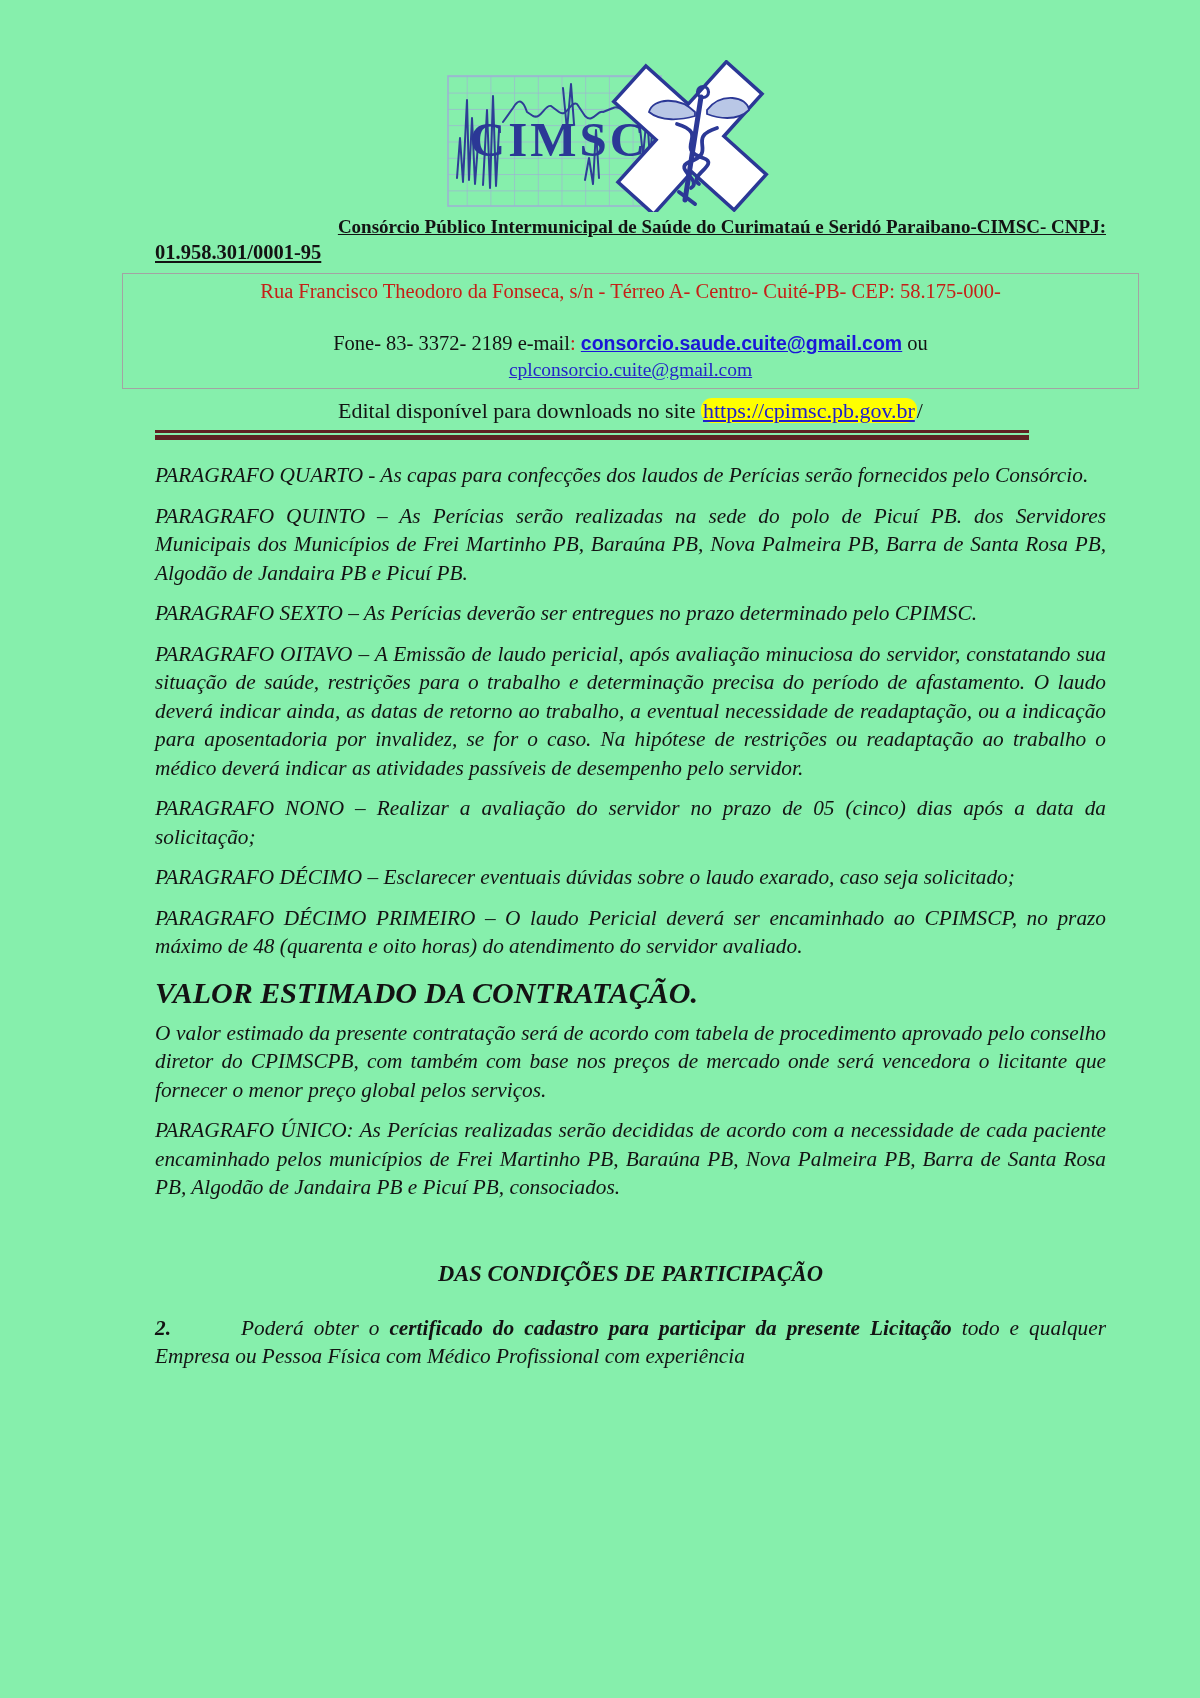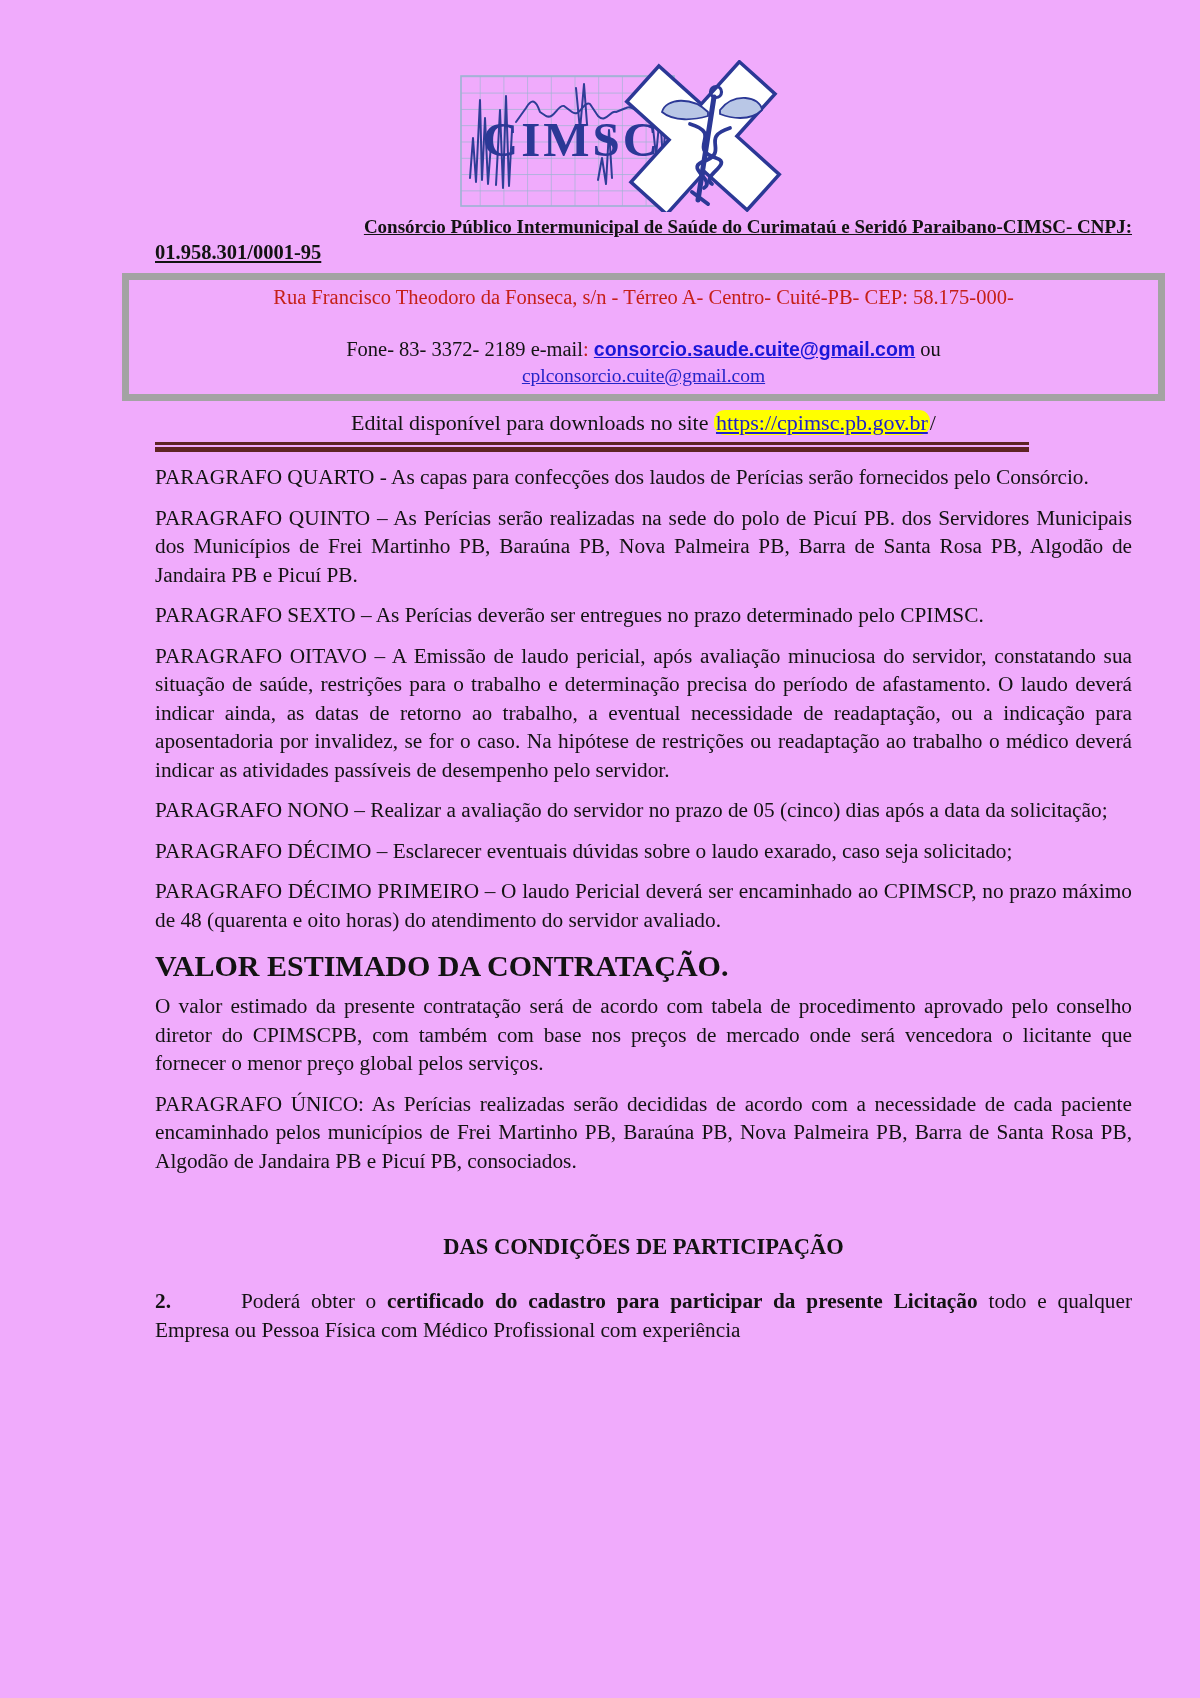--- a/index.html
+++ b/index.html
@@ -1,41 +1,41 @@
 <!DOCTYPE html>
 <html lang="pt-br"><head>
 <meta charset="utf-8">
 <style>
   html,body { margin:0; padding:0; background:#e8e8e8; }
   .page {
     position:relative;
     width:1200px; height:1698px;
     margin:0 auto;
-    background:#f0abfc;
+    background:#86efac;
     font-family:"Liberation Serif", serif;
     color:#131313;
     box-sizing:border-box;
-    padding:0 68px 0 155px;
+    padding:0 94px 0 155px;
     overflow:hidden;
   }
   
   .logo-wrap { width:340px; height:152px; margin:60px auto 0; transform:translateX(-18px); }
   .logo-wrap svg { display:block; }
   
   .org-line {
     margin-top:3px; text-align:right;
     font-weight:bold; text-decoration:underline;
     font-size:19px; line-height:24px;
   }
   .cnpj-line {
     font-weight:bold; text-decoration:underline;
     font-size:20.5px; line-height:25px; margin-top:1px;
   }
   .address-box {
-    border:7px solid #a3a3a3;
+    border:1px solid #a3a3a3;
     margin:8px -33px 0 -33px;
     padding:4px 8px 6px;
     text-align:center;
   }
   .addr-line1 { color:#c52018; font-size:20.5px; line-height:27px; }
   .addr-line2 { font-size:20.5px; line-height:29px; color:#131313;margin-top:24px; }
   .addr-line2 .colon { color:#c52018; }
   .email-primary {
     font-family:"Liberation Sans", sans-serif;
     font-weight:bold; font-size:19.5px;
@@ -46,21 +46,21 @@
   .edital-line { text-align:center; font-size:22px; line-height:28px; margin-top:8px; }
   .edital-url { color:#2020cc; text-decoration:underline; background:#ffff00; padding:0 2px; cursor:pointer;border-radius:11px; }
   .double-rule {
     margin-top:5px;
     width:874px; height:10px;
     box-sizing:border-box;
     border-top:3px solid #5e2423;
     border-bottom:5px solid #5e2423;
   }
   
-  main { margin-top:11px; }
+  main { margin-top:21px;font-style:italic; }
   p.body {
     font-size:21.3px; line-height:28.5px;
     text-align:justify; margin:0 0 12px 0;
   }
   .em-bu { font-weight:bold; text-decoration:underline; }
   .bold { font-weight:bold; }
   h2.left-head  { font-size:30px; font-weight:bold; margin:18px 0 12px; line-height:28px; }
   h2.center-head{ font-size:22.5px; font-weight:bold; text-align:center; margin:58px 0 26px; line-height:28px; }
   .item-number { display:inline-block; width:86px; font-weight:bold; }
 </style>

